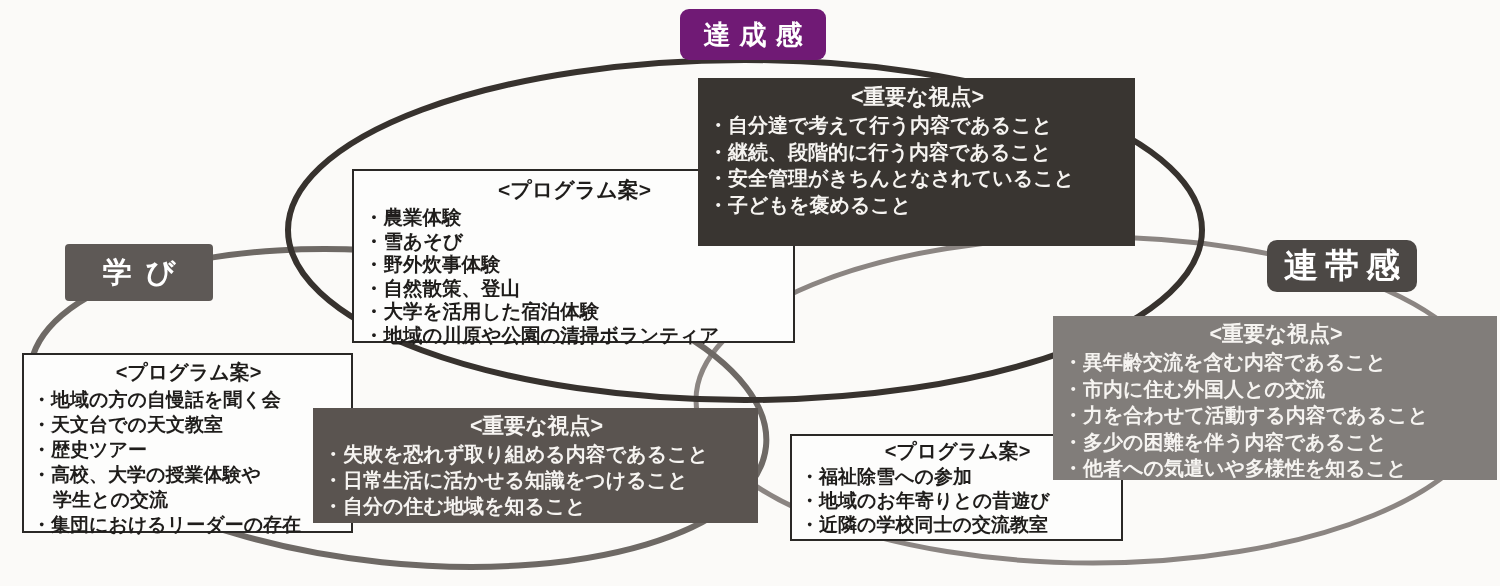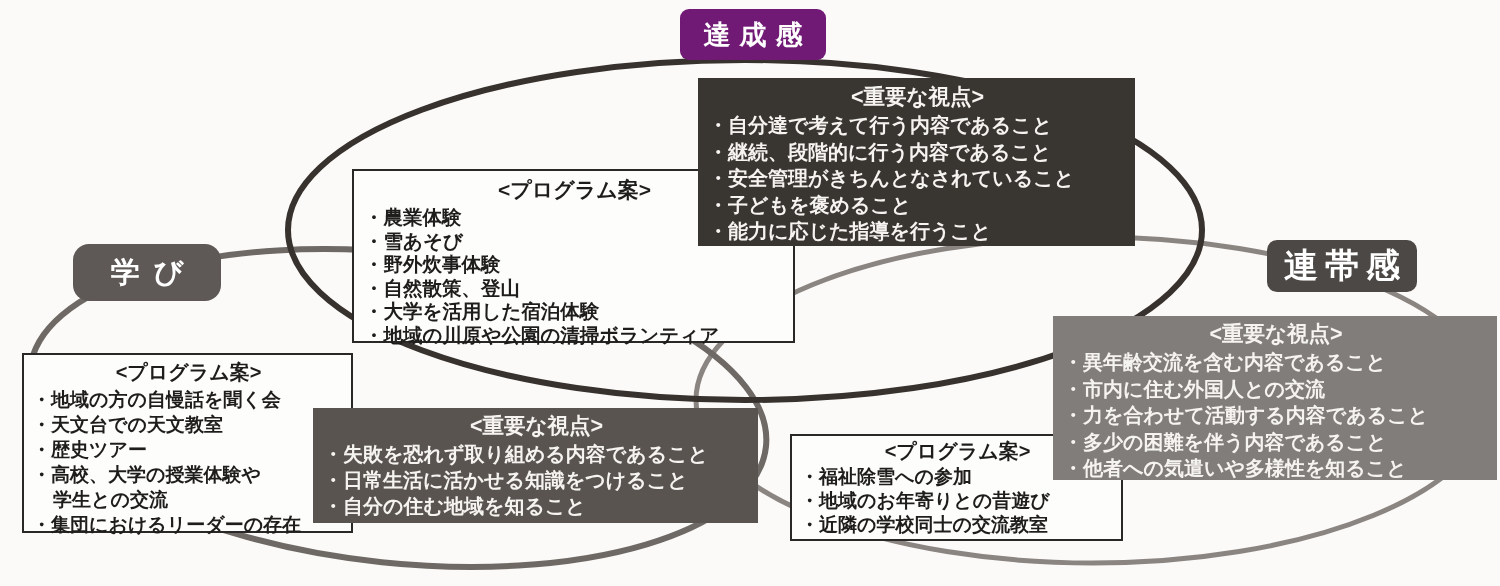--- a/index.html
+++ b/index.html
@@ -17,22 +17,22 @@
     position:absolute;
     display:flex;align-items:center;justify-content:center;
     color:#ffffff;font-weight:700;
   }
   .tag-achievement{
     left:680px;top:9px;width:146px;height:51px;
     background:#701a75;border-radius:9px;
     font-size:27px;letter-spacing:9px;text-indent:9px;
   }
   .tag-learning{
-    left:73px;top:244px;width:148px;height:57px;
-    background:#5e5956;border-radius:16px;
+    left:65px;top:244px;width:148px;height:57px;
+    background:#5e5956;border-radius:4px;
     font-size:29px;letter-spacing:14px;text-indent:14px;
   }
   .tag-solidarity{
     left:1267px;top:240px;width:150px;height:52px;
     background:#4c4845;border-radius:10px;
     font-size:34px;letter-spacing:7px;text-indent:7px;
   }
 
   
   .box{
@@ -116,21 +116,20 @@
       </div>
   </div>
 
   <div class="box b-va">
     <div class="bx-title">&lt;重要な視点&gt;</div>
     <div class="bx-items">
         <div class="bx-line">・自分達で考えて行う内容であること</div>
         <div class="bx-line">・継続、段階的に行う内容であること</div>
         <div class="bx-line">・安全管理がきちんとなされていること</div>
         <div class="bx-line">・子どもを褒めること</div>
-        <div class="bx-line">・能力に応じた指導を行うこと</div>
       </div>
   </div>
 
   <div class="box b-vl">
     <div class="bx-title">&lt;重要な視点&gt;</div>
     <div class="bx-items">
         <div class="bx-line">・失敗を恐れず取り組める内容であること</div>
         <div class="bx-line">・日常生活に活かせる知識をつけること</div>
         <div class="bx-line">・自分の住む地域を知ること</div>
       </div>

